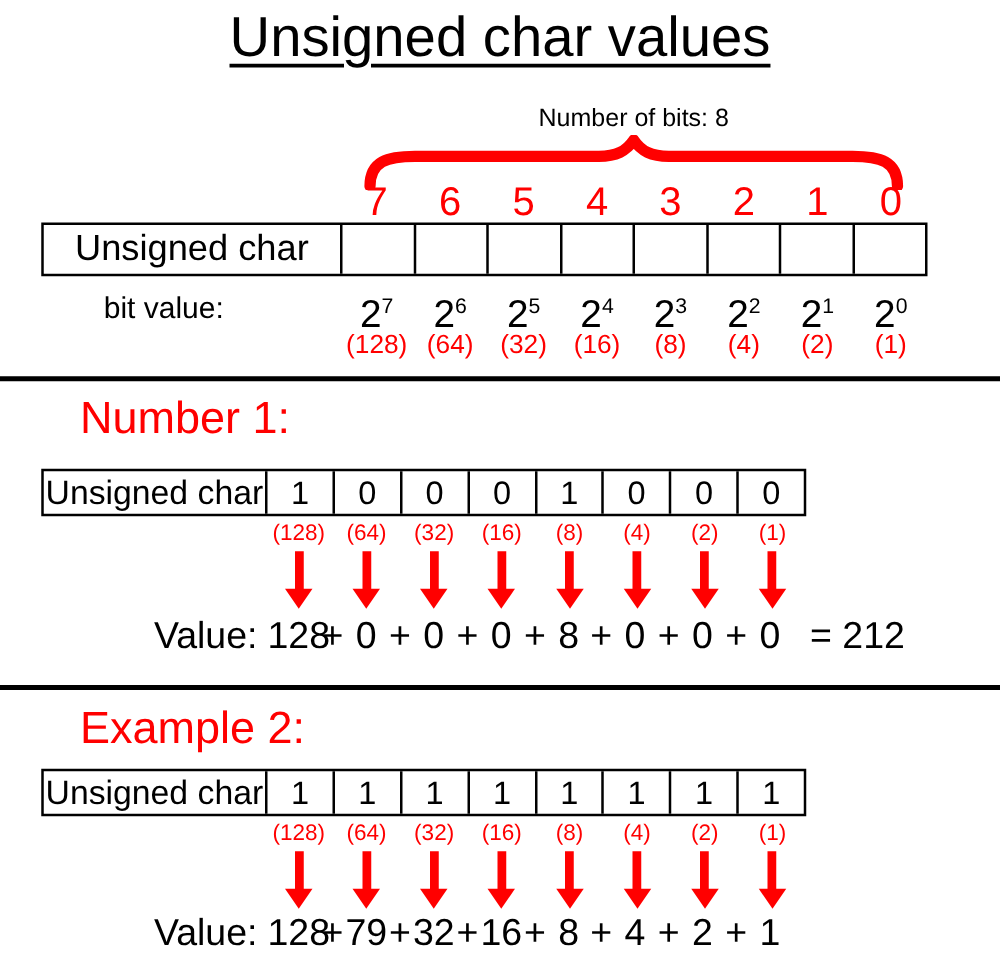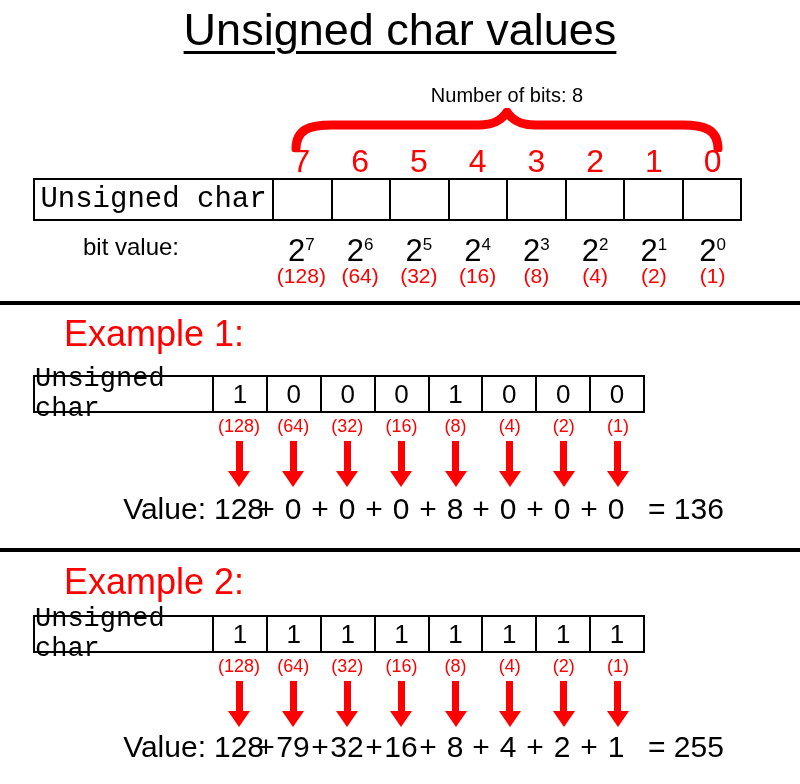--- a/index.html
+++ b/index.html
@@ -26,21 +26,21 @@
   .powers sup{ font-size:17px; }
   .bitvalue{ position:absolute; top:233px; left:0; width:262px; text-align:center; font-size:24px; }
   .weights{ color:var(--red); }
   .wt-top{ top:263px; height:26px; line-height:26px; font-size:21px; }
   .wt-ex{ height:22px; line-height:22px; font-size:18px; }
   
   .tbl{
     position:absolute; display:flex; box-sizing:border-box;
     border:2px solid var(--ink); background:#ffffff;
   }
-  .tbl .label{ display:flex; align-items:center; justify-content:center; flex-shrink:0;font-family:Liberation Mono, monospace; }
+  .tbl .label{ display:flex; align-items:center; justify-content:center; flex-shrink:0; }
   .tbl .cell{
     flex:1; border-left:2px solid var(--ink);
     display:flex; align-items:center; justify-content:center;
   }
   .tbl-top{ left:33px; top:178px; width:709px; height:43px; font-size:29px; }
   .tbl-top .label{ width:237px; }
   .tbl-ex{ left:33px; width:612px; height:38px; font-size:27px; }
   .tbl-ex .label{ width:177px; }
   .tbl-ex .cell{ font-size:26px; }
   
@@ -121,21 +121,21 @@
     <span class="slot">(32)</span>
     <span class="slot">(16)</span>
     <span class="slot">(8)</span>
     <span class="slot">(4)</span>
     <span class="slot">(2)</span>
     <span class="slot">(1)</span>
   </div>
 
   <div class="divider" style="top:301px"></div>
 
-  <div class="ex-heading" style="top:312px">Example 1:</div>
+  <div class="ex-heading" style="top:312px">Number 1:</div>
 
   <div class="tbl tbl-ex" style="top:375px">
     <div class="label">Unsigned char</div>
     <div class="cell">1</div>
     <div class="cell">0</div>
     <div class="cell">0</div>
     <div class="cell">0</div>
     <div class="cell">1</div>
     <div class="cell">0</div>
     <div class="cell">0</div>
@@ -174,21 +174,21 @@
     <span class="plus" style="left:374px">+</span>
     <span class="term" style="left:374px">0</span>
     <span class="plus" style="left:428px">+</span>
     <span class="term" style="left:428px">8</span>
     <span class="plus" style="left:481px">+</span>
     <span class="term" style="left:481px">0</span>
     <span class="plus" style="left:535px">+</span>
     <span class="term" style="left:535px">0</span>
     <span class="plus" style="left:589px">+</span>
     <span class="term" style="left:589px">0</span>
-    <span class="result">= 136</span>
+    <span class="result">= 212</span>
   </div>
 
   <div class="divider" style="top:548px"></div>
 
   <div class="ex-heading" style="top:560px">Example 2:</div>
 
   <div class="tbl tbl-ex" style="top:615px">
     <div class="label">Unsigned char</div>
     <div class="cell">1</div>
     <div class="cell">1</div>
@@ -232,16 +232,15 @@
     <span class="plus" style="left:374px">+</span>
     <span class="term" style="left:374px">16</span>
     <span class="plus" style="left:428px">+</span>
     <span class="term" style="left:428px">8</span>
     <span class="plus" style="left:481px">+</span>
     <span class="term" style="left:481px">4</span>
     <span class="plus" style="left:535px">+</span>
     <span class="term" style="left:535px">2</span>
     <span class="plus" style="left:589px">+</span>
     <span class="term" style="left:589px">1</span>
-    <span class="result">= 255</span>
   </div>
 
 </div>
 
 </body></html>

